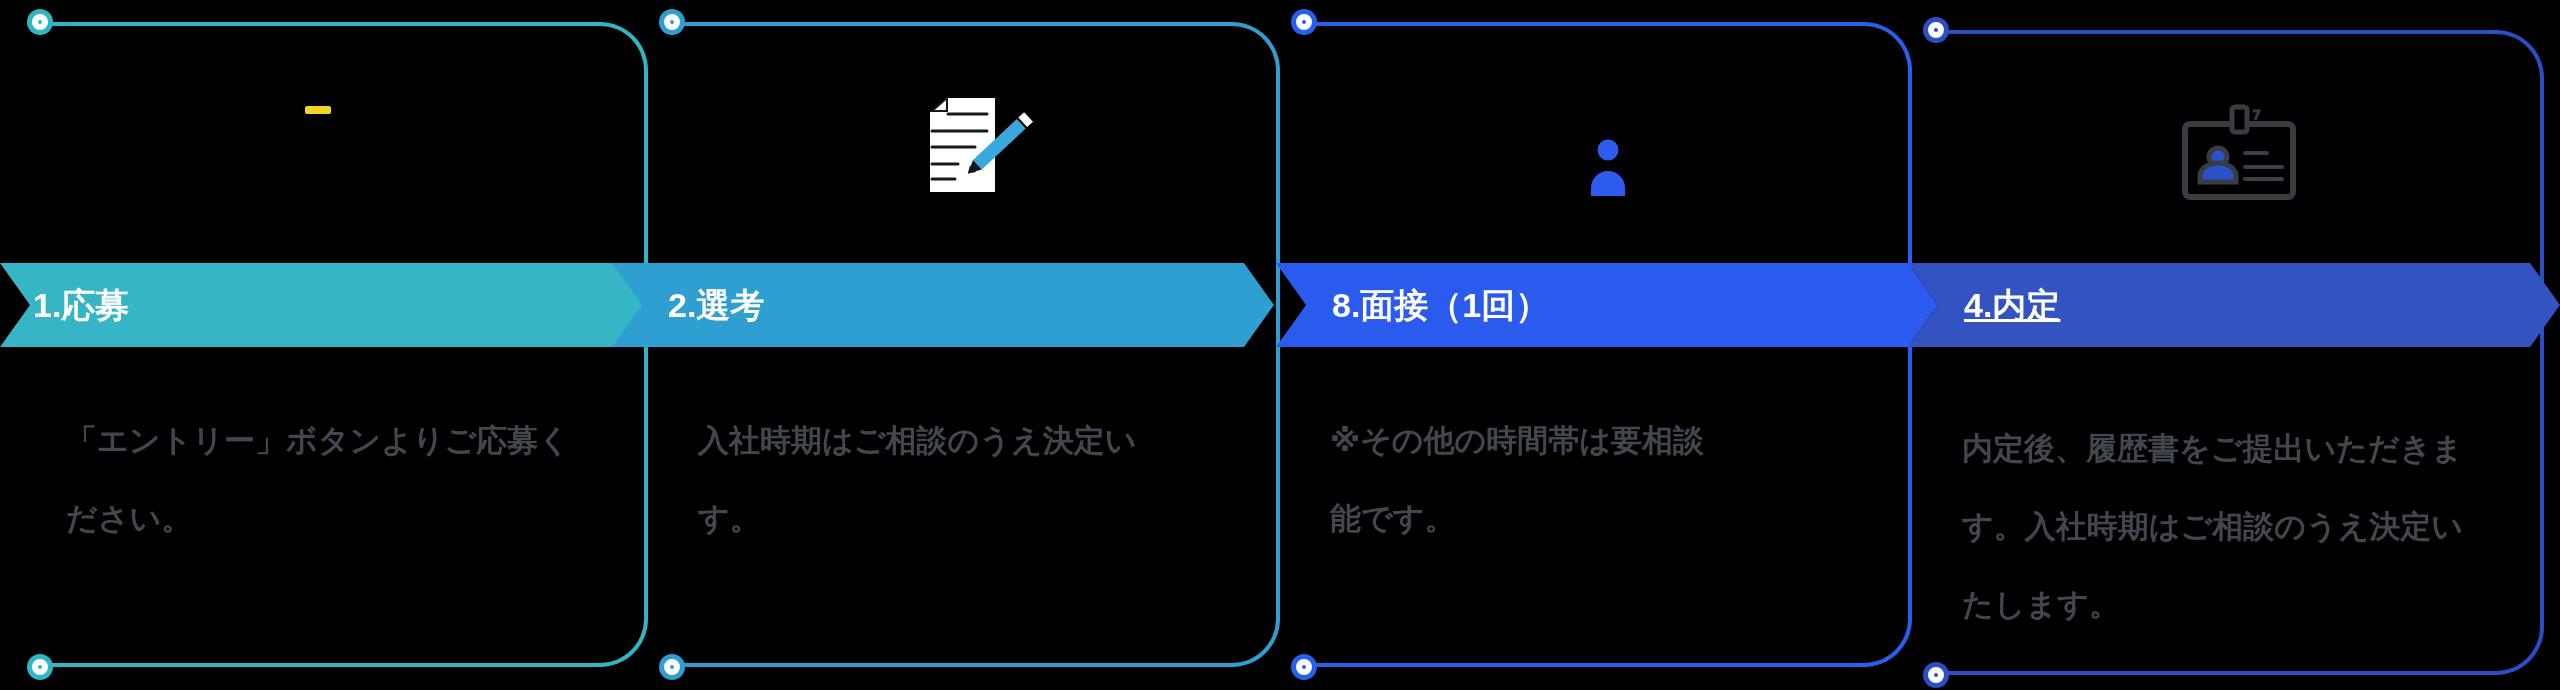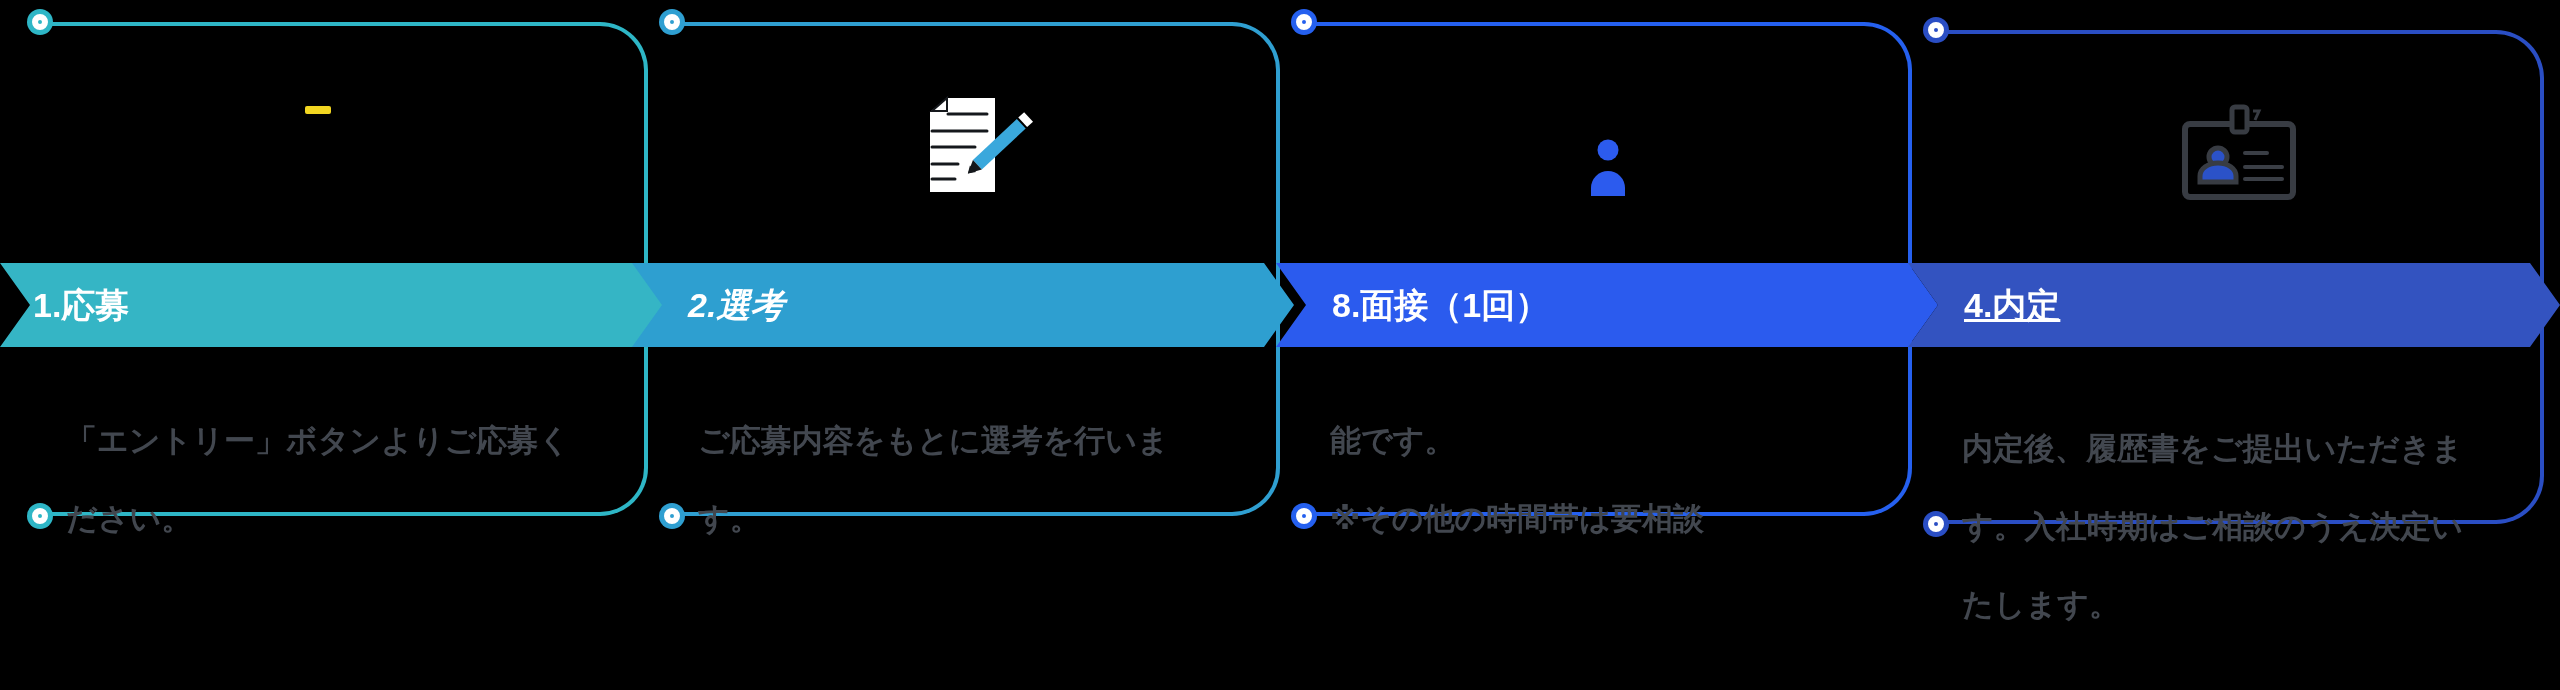--- a/index.html
+++ b/index.html
@@ -3,21 +3,21 @@
 <meta charset="utf-8">
 <style>
   html,body{margin:0;padding:0;background:#000;}
   *{box-sizing:border-box;}
   .stage{
     position:relative;width:2560px;height:690px;background:#000;overflow:hidden;
     font-family:"Liberation Sans","DejaVu Sans",sans-serif;
   }
   
   .card{
-    position:absolute;top:22px;width:602px;height:494px;
+    position:absolute;top:22px;width:602px;height:645px;
     border:4px solid var(--accent,#2eb6c6);border-left:none;
     border-radius:0 48px 48px 0;z-index:1;
   }
   .card.s0{left:46px;} .card.s1{left:678px;} .card.s2{left:1310px;} .card.s3{left:1942px;margin-top:8px;}
   
   .node{
     position:absolute;width:16px;height:16px;border-radius:50%;
     background:var(--accent);border:6px solid #fff;
     box-shadow:0 0 0 5px var(--accent);z-index:4;
   }
@@ -25,21 +25,21 @@
   .node.bottom{left:-14px;bottom:-12px;}
   
   .banner{
     position:absolute;top:263px;height:84px;z-index:3;
     background:var(--banner,#35b5c5);
     clip-path:polygon(30px 50%,0 0,calc(100% - 30px) 0,100% 50%,calc(100% - 30px) 100%,0 100%);
     color:#fff;font-weight:bold;font-size:34px;line-height:84px;
     white-space:nowrap;
   }
   .banner.b0{left:0;width:674px;padding-left:33px;}
-  .banner.b1{left:632px;width:662px;padding-left:56px;font-style:italic;}
+  .banner.b1{left:612px;width:662px;padding-left:56px;}
   .banner.b2{left:1276px;width:662px;padding-left:56px;}
   .banner.b3{left:1908px;width:652px;padding-left:56px;text-decoration:underline;}
   
   .desc{
     position:absolute;left:20px;top:376px;width:548px;
     font-size:31px;line-height:78px;color:#42474f;font-weight:bold;
   }
   .desc div{white-space:nowrap;}
   
   .icon-wrap{position:absolute;z-index:2;}
@@ -80,35 +80,35 @@
         <line x1="17" y1="90" x2="40" y2="90"></line>
       </g>
       <g transform="rotate(47 77 62)">
         <rect x="70.5" y="22" width="13" height="60" fill="#3aa8dc"></rect>
         <rect x="70.5" y="12" width="13" height="8" fill="#ffffff"></rect>
         <polygon points="70.5,82 83.5,82 77,95" fill="#15181c"></polygon>
         <polygon points="72.5,88 81.5,88 77,95" fill="#15181c"></polygon>
       </g>
     </svg>
     <div class="desc">
-      <div>ご応募内容をもとに選考を行いま</div>
+      <div>入社時期はご相談のうえ決定い</div>
       <div>す。</div>
     </div>
   </div>
 
   <div class="card s2" style="--accent: #2560ef; --banner: #2b5bee;">
     <span class="node top"></span>
     <span class="node bottom"></span>
     <svg class="icon-wrap person-icon" width="60" height="66" viewBox="0 0 60 66">
       <circle cx="28" cy="16" r="10.5" fill="#2c5bee"></circle>
       <path d="M11,62 L11,54 A17,17 0 0 1 45,54 L45,62 Z" fill="#2c5bee"></path>
     </svg>
     <div class="desc">
+      <div>※その他の時間帯は要相談</div>
       <div>能です。</div>
-      <div>※その他の時間帯は要相談</div>
     </div>
   </div>
 
   <div class="card s3" style="--accent: #2a4ec4; --banner: #3353c0;">
     <span class="node top"></span>
     <span class="node bottom"></span>
     <svg class="icon-wrap badge-icon" width="120" height="100" viewBox="0 0 120 100">
       <rect x="5" y="22" width="108" height="73" rx="5" fill="none" stroke="#383c43" stroke-width="6"></rect>
       <rect x="52" y="5" width="15" height="25" rx="3" fill="#000000" stroke="#383c43" stroke-width="5"></rect>
       <path d="M73,9 L79,9 L75,18" fill="none" stroke="#383c43" stroke-width="3"></path>

